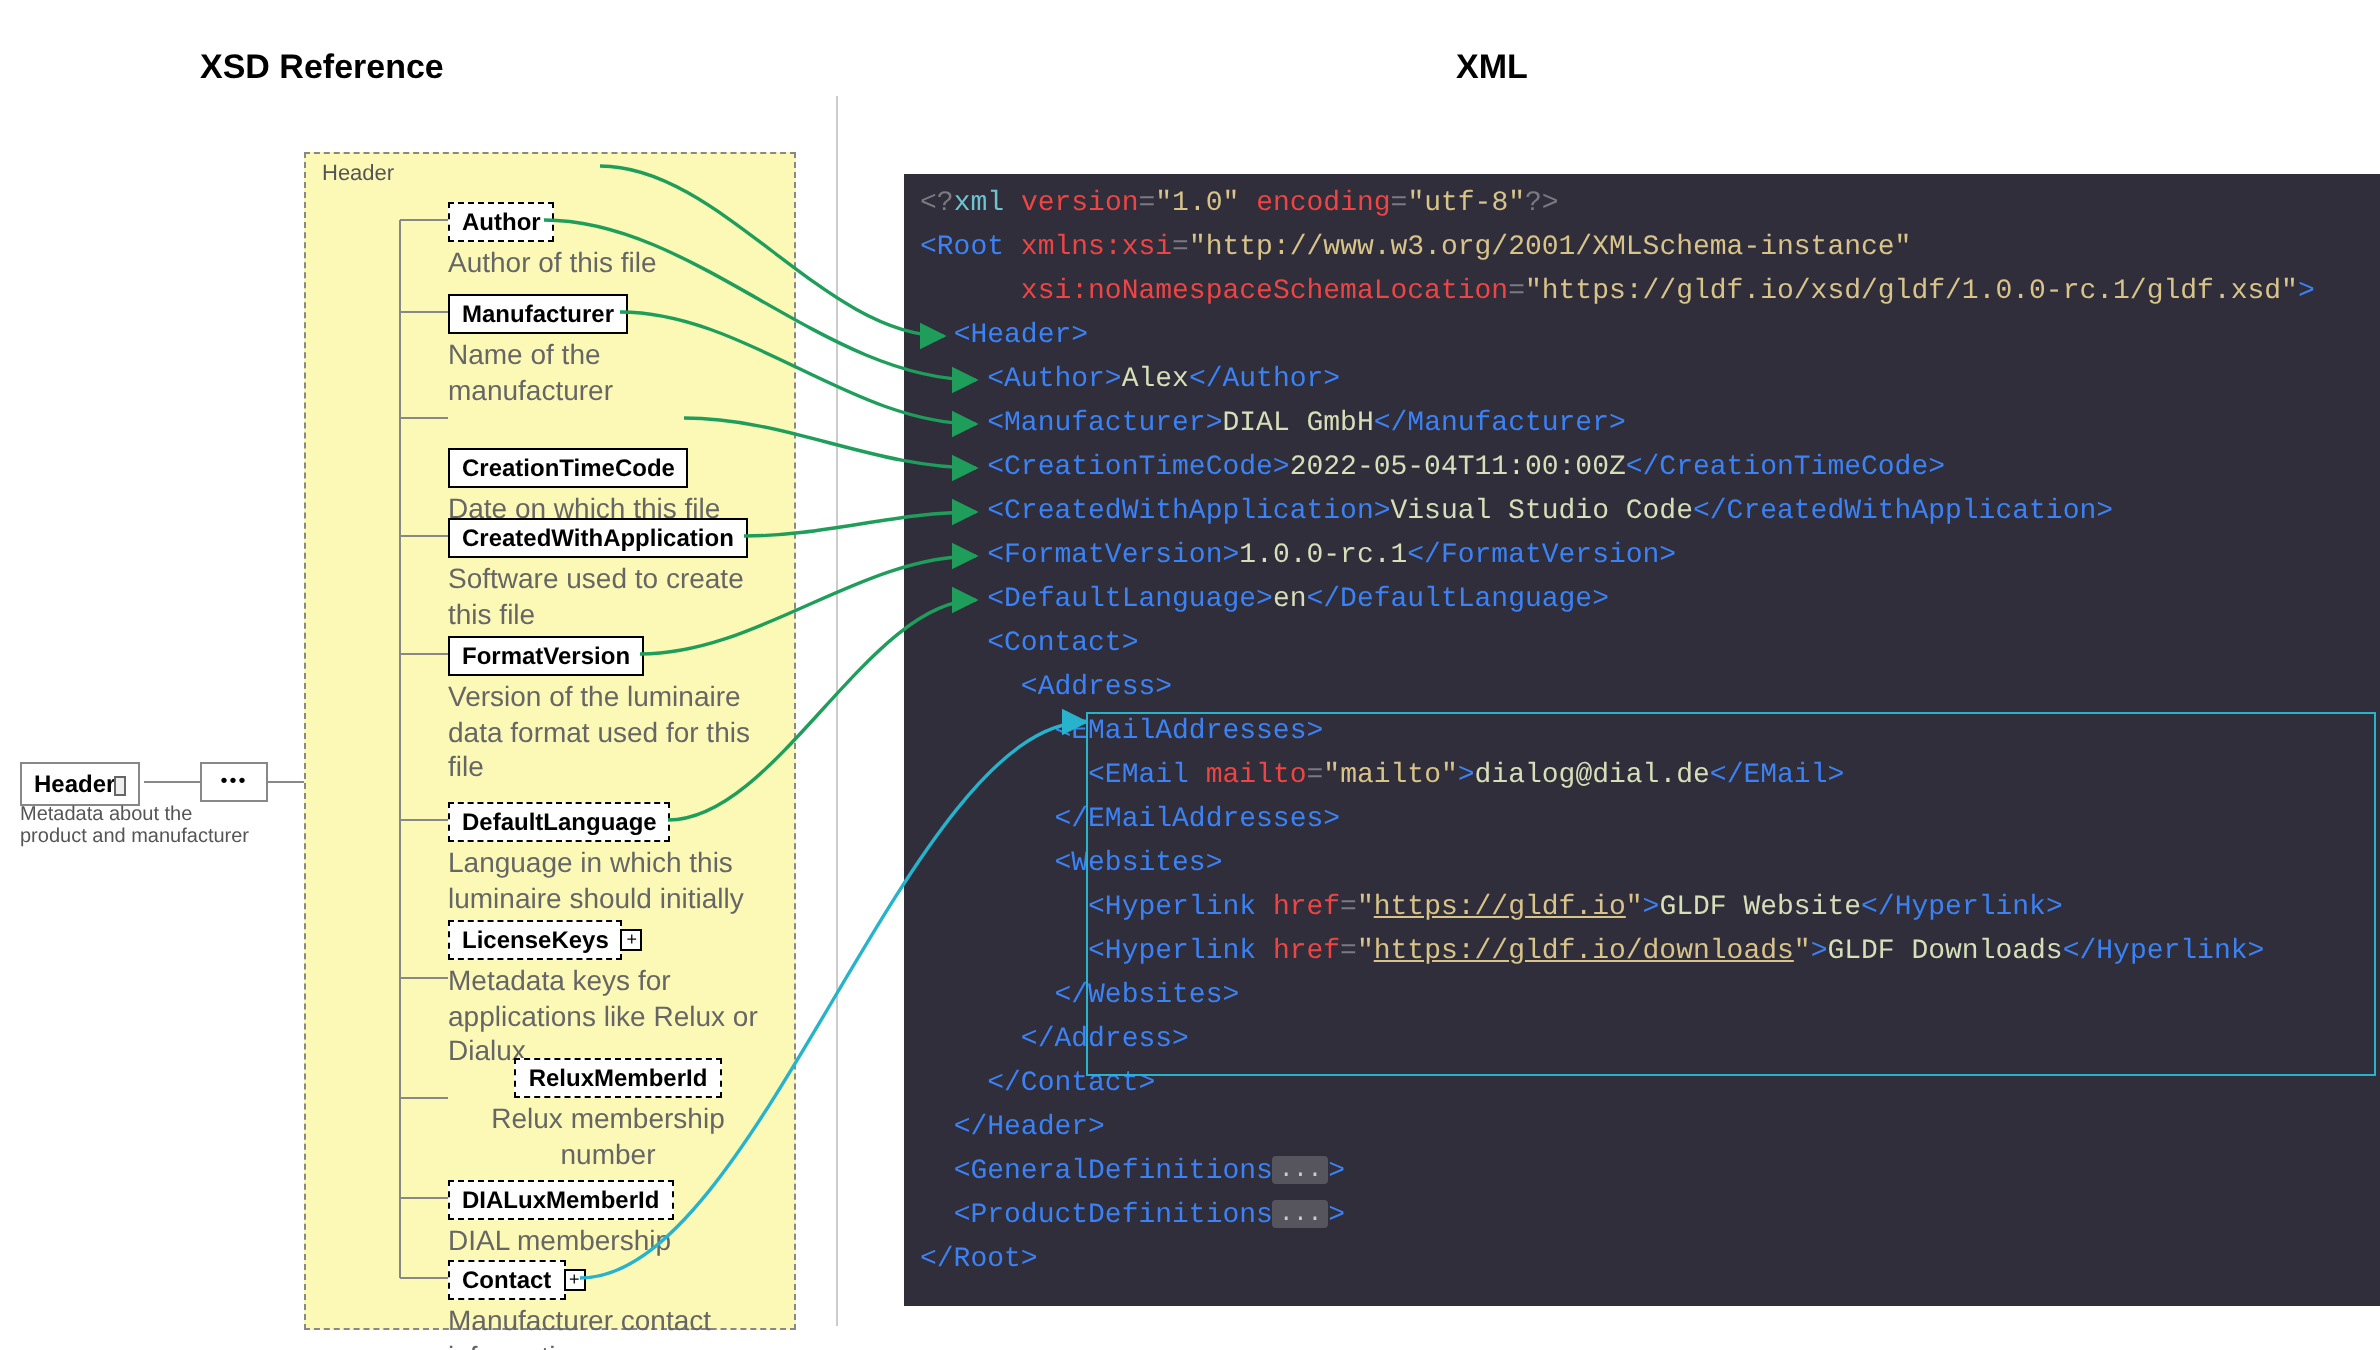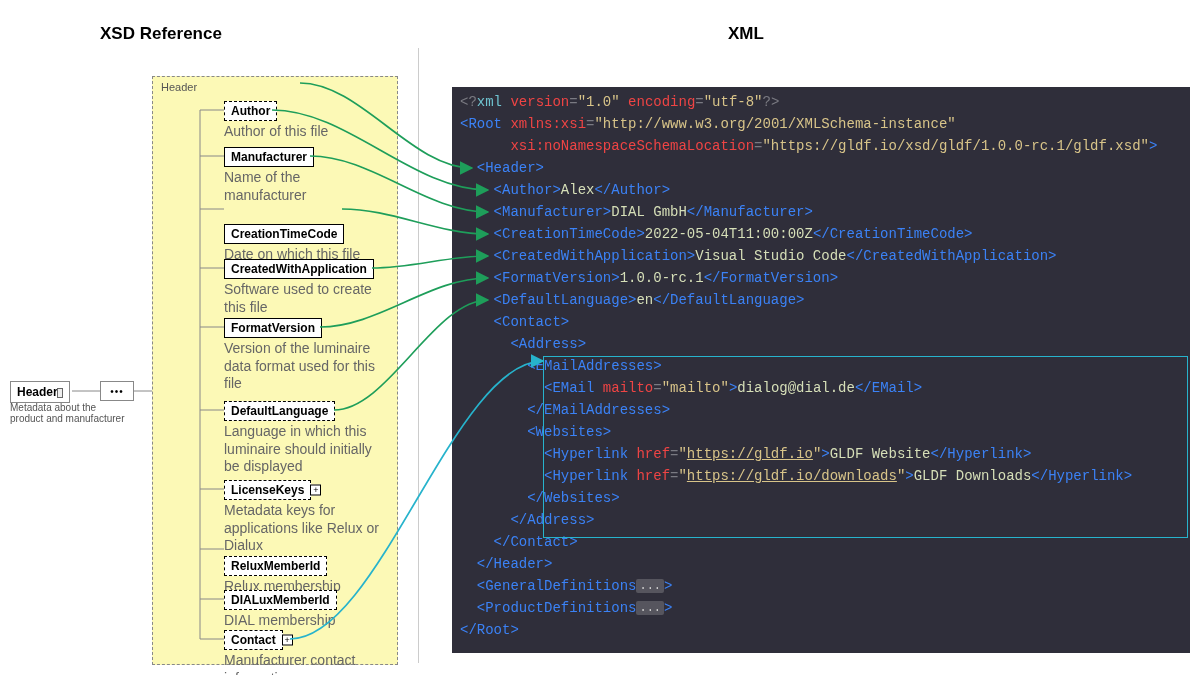--- a/index.html
+++ b/index.html
@@ -173,22 +173,22 @@
   <span class="header-group-title">Header</span>
 </div>
 
 <div id="xsd-items-container">
     <div class="xsd-item" style="top: 101px;"><div class="xsd-label dashed">Author</div><div class="xsd-desc">Author of this file</div></div>
     <div class="xsd-item" style="top: 147px;"><div class="xsd-label">Manufacturer</div><div class="xsd-desc">Name of the manufacturer</div></div>
     <div class="xsd-item" style="top: 200px; margin-top: 24px;"><div class="xsd-label">CreationTimeCode</div><div class="xsd-desc">Date on which this file was created</div></div>
     <div class="xsd-item" style="top: 259px;"><div class="xsd-label">CreatedWithApplication</div><div class="xsd-desc">Software used to create this file</div></div>
     <div class="xsd-item" style="top: 318px;"><div class="xsd-label">FormatVersion</div><div class="xsd-desc">Version of the luminaire data format used for this file</div></div>
     <div class="xsd-item" style="top: 401px;"><div class="xsd-label dashed">DefaultLanguage</div><div class="xsd-desc">Language in which this luminaire should initially be displayed</div></div>
-    <div class="xsd-item" style="top: 480px;"><div class="xsd-label dashed">LicenseKeys<div class="plus-badge">+</div></div><div class="xsd-desc">Metadata keys for applications like Relux or Dialux</div></div>
-    <div class="xsd-item" style="top: 556px;"><div class="xsd-label dashed">ReluxMemberId</div><div class="xsd-desc">Relux membership number</div></div>
+    <div class="xsd-item" style="top: 460px;"><div class="xsd-label dashed">LicenseKeys<div class="plus-badge">+</div></div><div class="xsd-desc">Metadata keys for applications like Relux or Dialux</div></div>
+    <div class="xsd-item" style="top: 529px; text-align: center;"><div class="xsd-label dashed">ReluxMemberId</div><div class="xsd-desc">Relux membership number</div></div>
     <div class="xsd-item" style="top: 590px;"><div class="xsd-label dashed">DIALuxMemberId</div><div class="xsd-desc">DIAL membership number</div></div>
     <div class="xsd-item" style="top: 630px;"><div class="xsd-label dashed">Contact<div class="plus-badge">+</div></div><div class="xsd-desc">Manufacturer contact information</div></div>
   </div>
 
 <div class="code-panel" style="left:452px; top:87px; width:738px; height:566px;">
   <div id="code-lines">
       <div class="code-line"><span class="c-grey">&lt;?</span><span class="c-decl">xml</span><span class="c-grey"> </span><span class="c-attr">version</span><span class="c-grey">=</span><span class="c-str">"1.0"</span> <span class="c-attr">encoding</span><span class="c-grey">=</span><span class="c-str">"utf-8"</span><span class="c-grey">?&gt;</span></div>
       <div class="code-line"><span class="c-tag">&lt;Root</span> <span class="c-attr">xmlns:xsi</span><span class="c-grey">=</span><span class="c-str">"http://www.w3.org/2001/XMLSchema-instance"</span></div>
       <div class="code-line">      <span class="c-attr">xsi:noNamespaceSchemaLocation</span><span class="c-grey">=</span><span class="c-str">"https://gldf.io/xsd/gldf/1.0.0-rc.1/gldf.xsd"</span><span class="c-tag">&gt;</span></div>
       <div class="code-line">  <span class="c-tag">&lt;Header&gt;</span></div>

